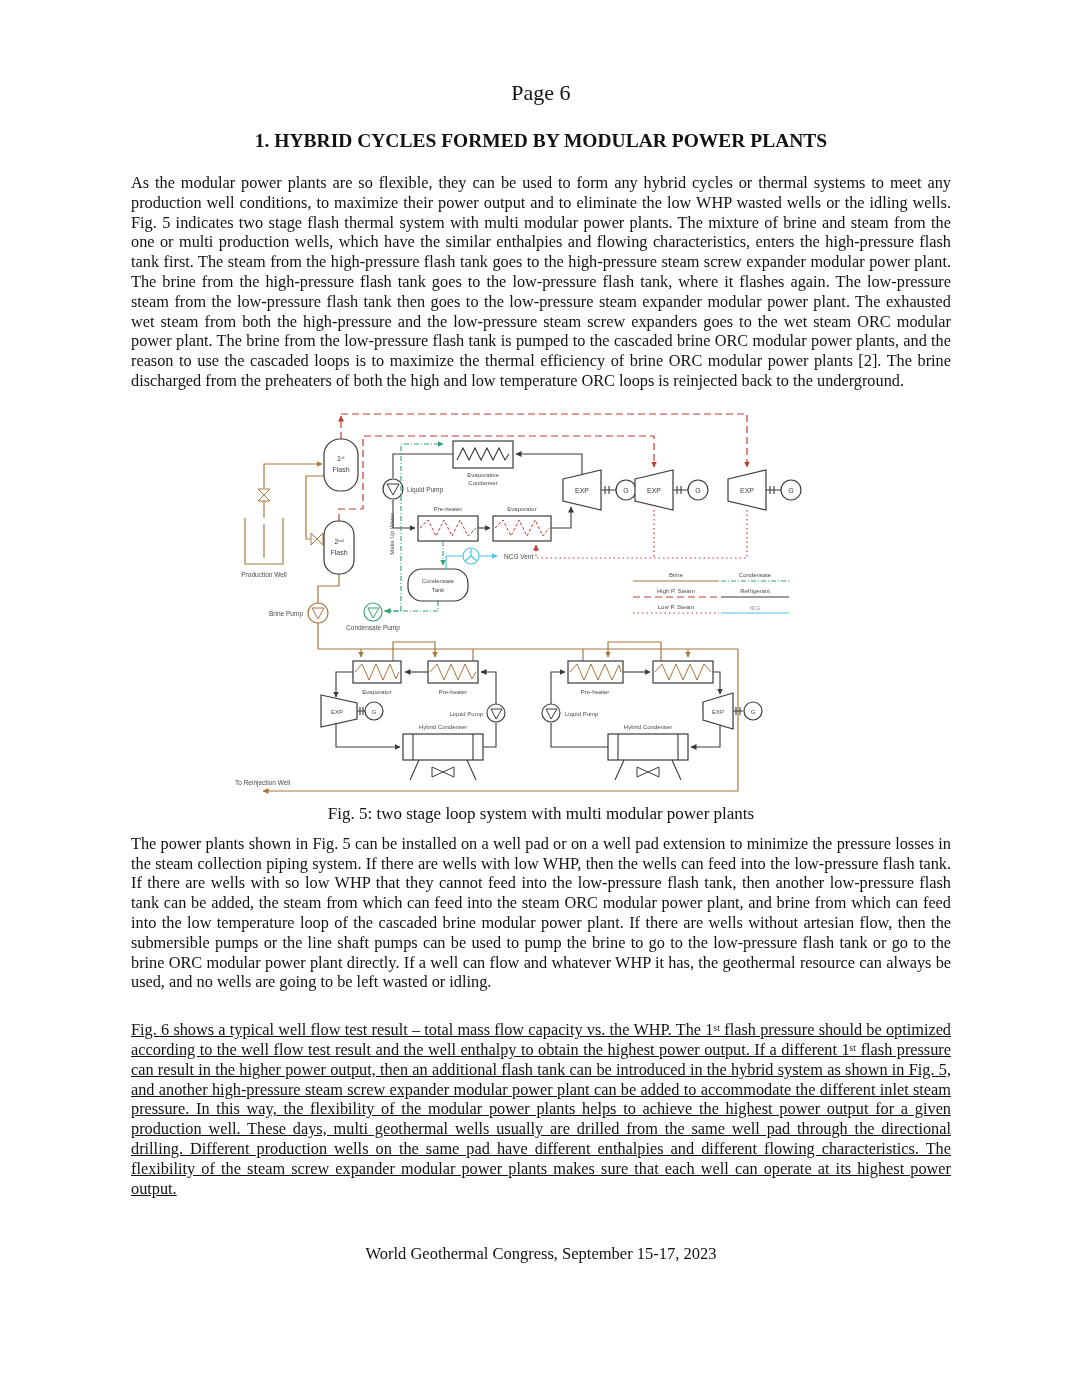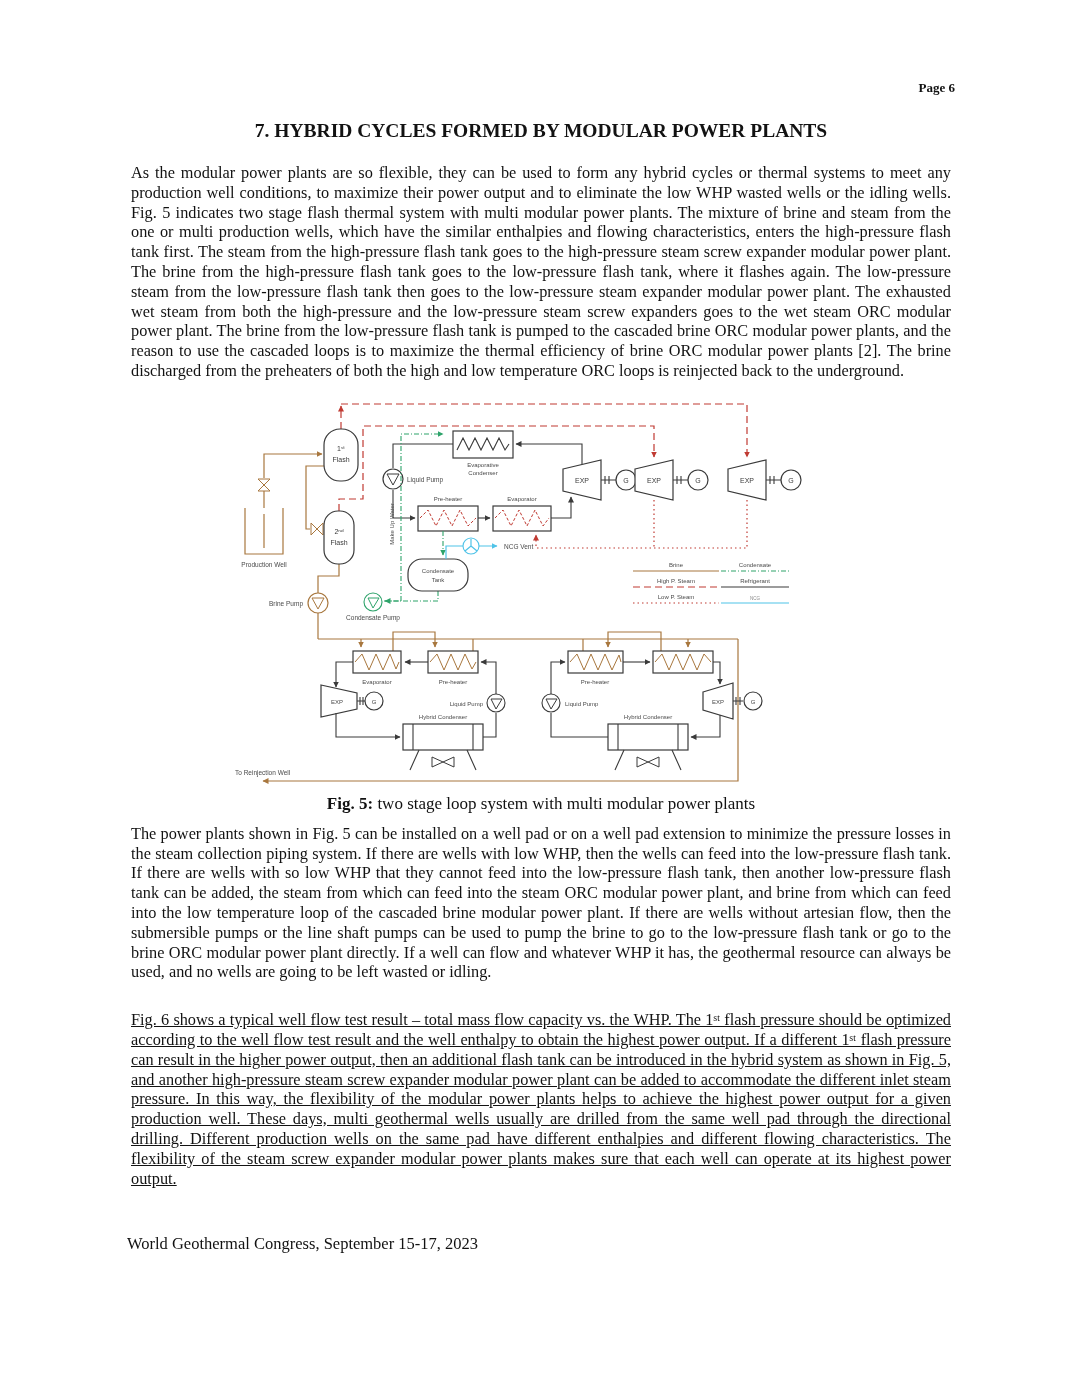--- a/index.html
+++ b/index.html
@@ -1,26 +1,26 @@
 <!DOCTYPE html>
 <html><head>
 <meta charset="utf-8">
 <style>
   html,body{margin:0;padding:0;background:#ffffff;}
   body{width:1080px;height:1398px;font-family:"Liberation Serif",serif;color:#121212;position:relative;}
   .page{box-sizing:border-box;width:1080px;height:1398px;padding:80px 125px 0 127px;}
-  .page-number{text-align:right;font-weight:bold;font-size:13px;}
+  .page-number{text-align:center;font-weight:normal;font-size:22px;}
   .title{text-align:center;font-weight:bold;font-size:19.5px;margin:24px 0 21px 0;}
   .body-par{font-size:16.3px;line-height:19.8px;text-align:justify;margin:4px;}
   .par-gap{margin-top:28px;text-decoration:underline;}
   figure{margin:15px 0 10px 0;text-align:center;}
   figure svg{display:block;margin:0 auto;}
   figcaption{font-size:17px;margin-top:2px;color:#111;}
-  .cap-label{font-weight:bold;}
-  .footer{font-size:16.5px;margin-top:46px;}
+  .cap-label{font-weight:normal;}
+  .footer{text-align:center;font-size:16.5px;margin-top:46px;}
   
   .lbl{font-family:"Liberation Sans",sans-serif;font-size:6.5px;fill:#4a4a4a;}
   .lbl-s{font-family:"Liberation Sans",sans-serif;font-size:6px;fill:#4a4a4a;}
   .lbl-xs{font-family:"Liberation Sans",sans-serif;font-size:4.5px;fill:#8a8a8a;}
   .lbl-v{font-family:"Liberation Sans",sans-serif;font-size:7px;fill:#3a3a3a;}
   .comp{stroke:#3a3a3a;stroke-width:1.2;fill:#ffffff;}
   .blk{stroke:#3a3a3a;stroke-width:1.1;fill:none;}
   .brn{stroke:#a8773e;stroke-width:1.2;fill:none;}
   .brn-thin{stroke:#a8773e;stroke-width:1;fill:none;}
   .redd{stroke:#c03a32;stroke-width:1.2;fill:none;stroke-dasharray:7 4;}
@@ -29,21 +29,21 @@
   .grn{stroke:#2ea36b;stroke-width:1.1;fill:none;stroke-dasharray:5 2 1 2;}
   .cyn{stroke:#4fc3e8;stroke-width:1.2;fill:none;}
 </style>
 </head>
 <body>
 
 <div class="page">
 
   <div class="page-number">Page 6</div>
 
-  <div class="title">7. HYBRID CYCLES FORMED BY MODULAR POWER PLANTS</div>
+  <div class="title">1. HYBRID CYCLES FORMED BY MODULAR POWER PLANTS</div>
 
   <p class="body-par">As the modular power plants are so flexible, they can be used to form any hybrid cycles or thermal systems to meet any production well conditions, to maximize their power output and to eliminate the low WHP wasted wells or the idling wells. Fig. 5 indicates two stage flash thermal system with multi modular power plants. The mixture of brine and steam from the one or multi production wells, which have the similar enthalpies and flowing characteristics, enters the high-pressure flash tank first. The steam from the high-pressure flash tank goes to the high-pressure steam screw expander modular power plant. The brine from the high-pressure flash tank goes to the low-pressure flash tank, where it flashes again. The low-pressure steam from the low-pressure flash tank then goes to the low-pressure steam expander modular power plant. The exhausted wet steam from both the high-pressure and the low-pressure steam screw expanders goes to the wet steam ORC modular power plant. The brine from the low-pressure flash tank is pumped to the cascaded brine ORC modular power plants, and the reason to use the cascaded loops is to maximize the thermal efficiency of brine ORC modular power plants [2]. The brine discharged from the preheaters of both the high and low temperature ORC loops is reinjected back to the underground.</p>
 
   <figure>
     <svg width="620" height="396" viewBox="0 0 620 396" xmlns="http://www.w3.org/2000/svg">
       <defs>
         <marker id="ab" markerWidth="7" markerHeight="7" refX="5.5" refY="3" orient="auto" markerUnits="userSpaceOnUse">
             <path d="M0,0 L6,3 L0,6 Z" fill="#a8773e"></path>
           </marker>
         <marker id="ar" markerWidth="7" markerHeight="7" refX="5.5" refY="3" orient="auto" markerUnits="userSpaceOnUse">

